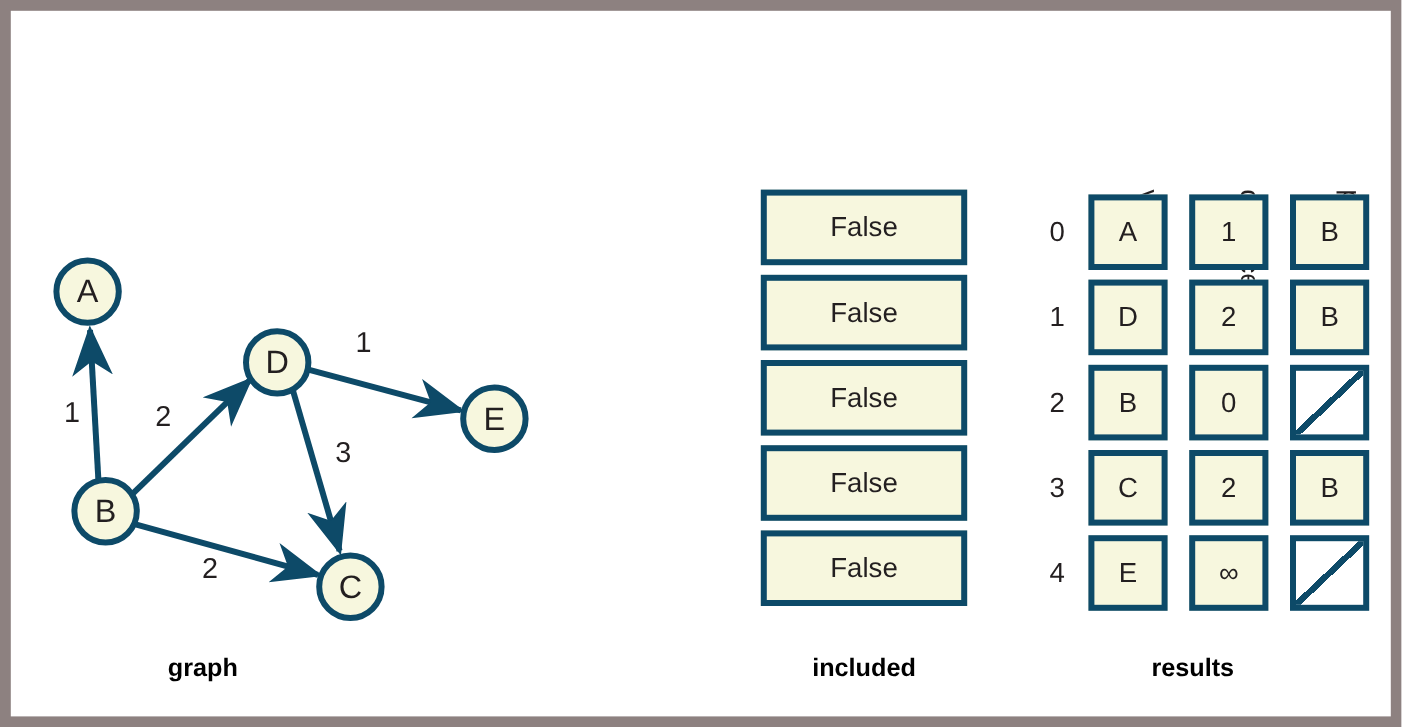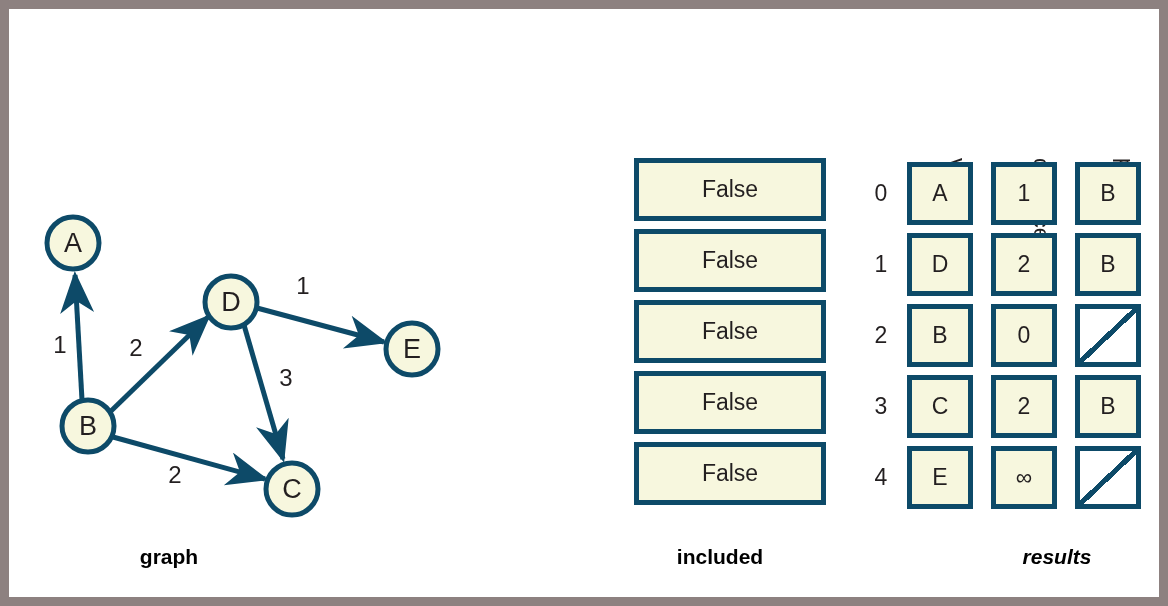--- a/index.html
+++ b/index.html
@@ -56,21 +56,21 @@
     text-align: center;
   }
 
   
   #included-col {
     position: absolute;
     left: 625px; top: 149px;
     width: 172px;
   }
   .included-cell {
-    width: 192px;
+    width: 172px;
     height: 63px;
     margin-bottom: 8px;
     border: 5px solid #0d4a68;
     background: #f7f7de;
     display: flex;
     align-items: center;
     justify-content: center;
     font-size: 23px;
     color: #231f20;
   }
@@ -226,16 +226,16 @@
       <div class="results-row">
         <span class="row-index">4</span>
         <div class="rcell">E</div>
         <div class="rcell">∞</div>
         <div class="rcell empty"></div>
       </div>
     </div>
 
     <div class="caption" style="left:100px; top:536px; width:120px;">graph</div>
     <div class="caption" style="left:651px; top:536px; width:120px;">included</div>
-    <div class="caption" style="left:988px; top:536px; width:120px;font-style:italic;">results</div>
+    <div class="caption" style="left:925px; top:536px; width:120px;">results</div>
 
   </div>
 </div>
 
 </body></html>

